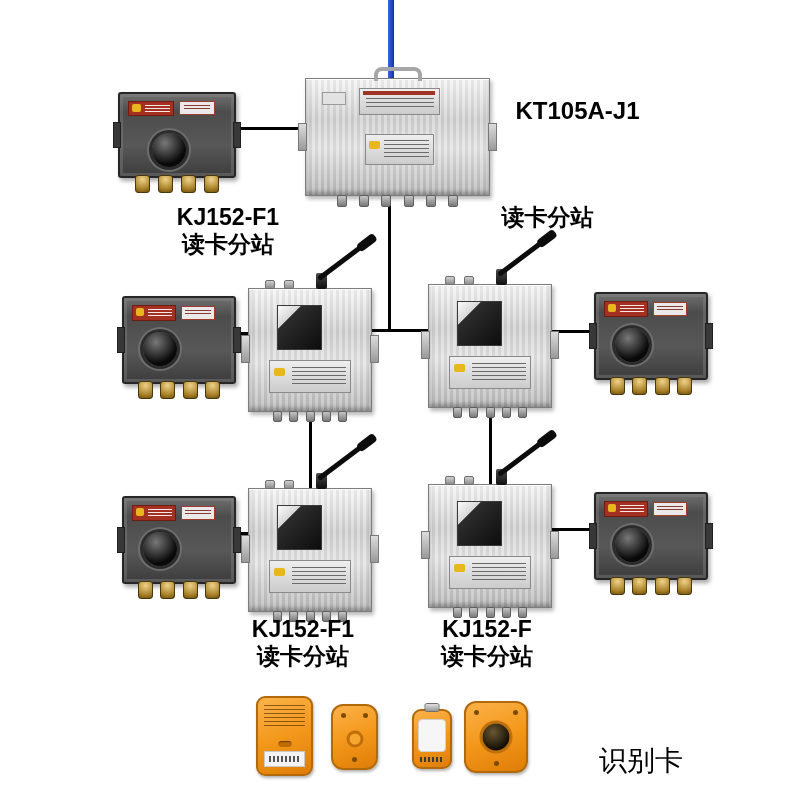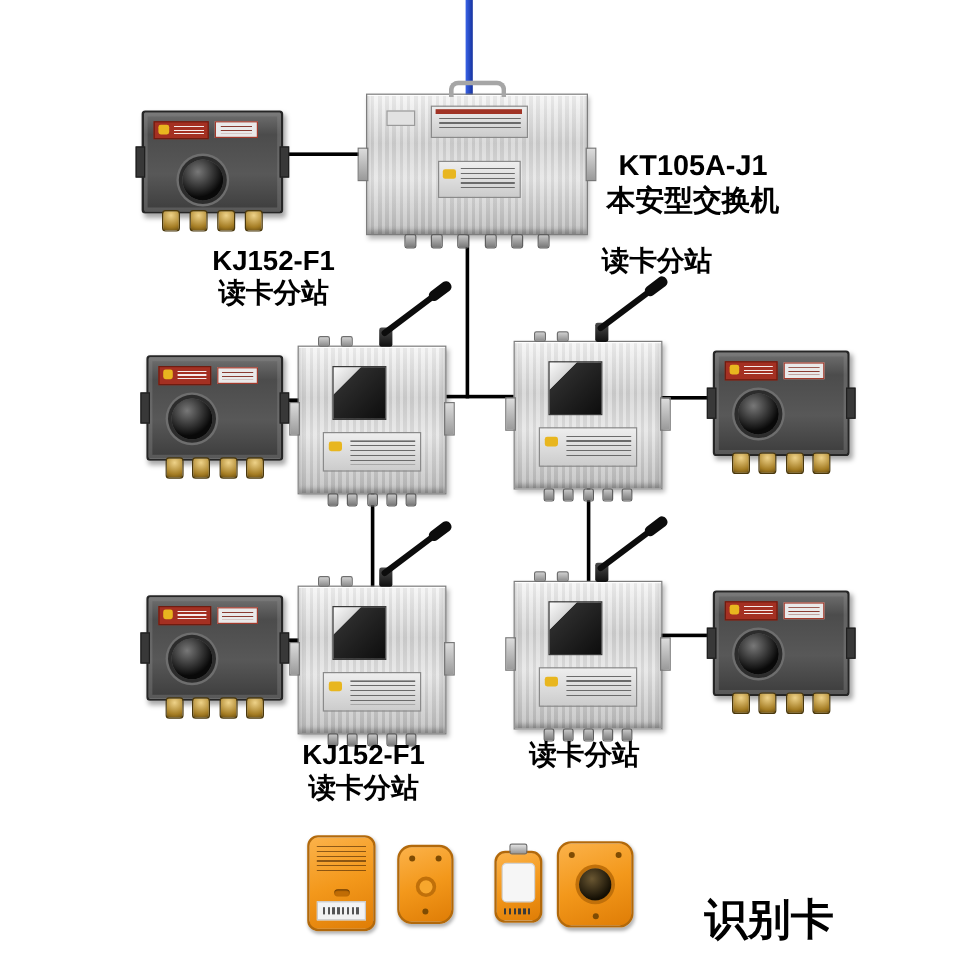--- a/index.html
+++ b/index.html
@@ -300,35 +300,35 @@
     <span class="face"></span>
     <span class="ctext"></span>
   </div>
   <div class="card" style="left:464px;top:701px;width:64px;height:72px;border-radius:12px;">
     <span class="hole" style="left:13%;top:11%;"></span>
     <span class="hole" style="right:13%;top:11%;"></span>
     <span class="dring"></span>
     <span class="hole" style="left:46%;bottom:7%;"></span>
   </div>
 
-  <div class="label" style="left:470px;top:96px;width:215px;font-size:24px;line-height:29px;margin-top:28px;">
+  <div class="label" style="left:470px;top:96px;width:215px;font-size:24px;line-height:29px;">
     <span>KT105A-J1</span>
-    <span>本安型交换机</span>
   </div>
 
   <div class="label" style="left:148px;top:204px;width:160px;font-size:23px;line-height:27px;">
     <span>KJ152-F1</span>
     <span>读卡分站</span>
   </div>
   <div class="label" style="left:460px;top:204px;width:175px;font-size:23px;line-height:27px;">
     <span>读卡分站</span>
   </div>
   <div class="label" style="left:223px;top:616px;width:160px;font-size:23px;line-height:27px;">
     <span>KJ152-F1</span>
     <span>读卡分站</span>
   </div>
   <div class="label" style="left:407px;top:616px;width:160px;font-size:23px;line-height:27px;">
+    <span>KJ152-F</span>
     <span>读卡分站</span>
   </div>
 
-  <div class="label" style="left:576px;top:742px;width:130px;font-size:36px;font-weight:700;">识别卡</div>
+  <div class="label" style="left:576px;top:742px;width:130px;font-size:28px;font-weight:400;">识别卡</div>
 
 </div>
 
 </body></html>

